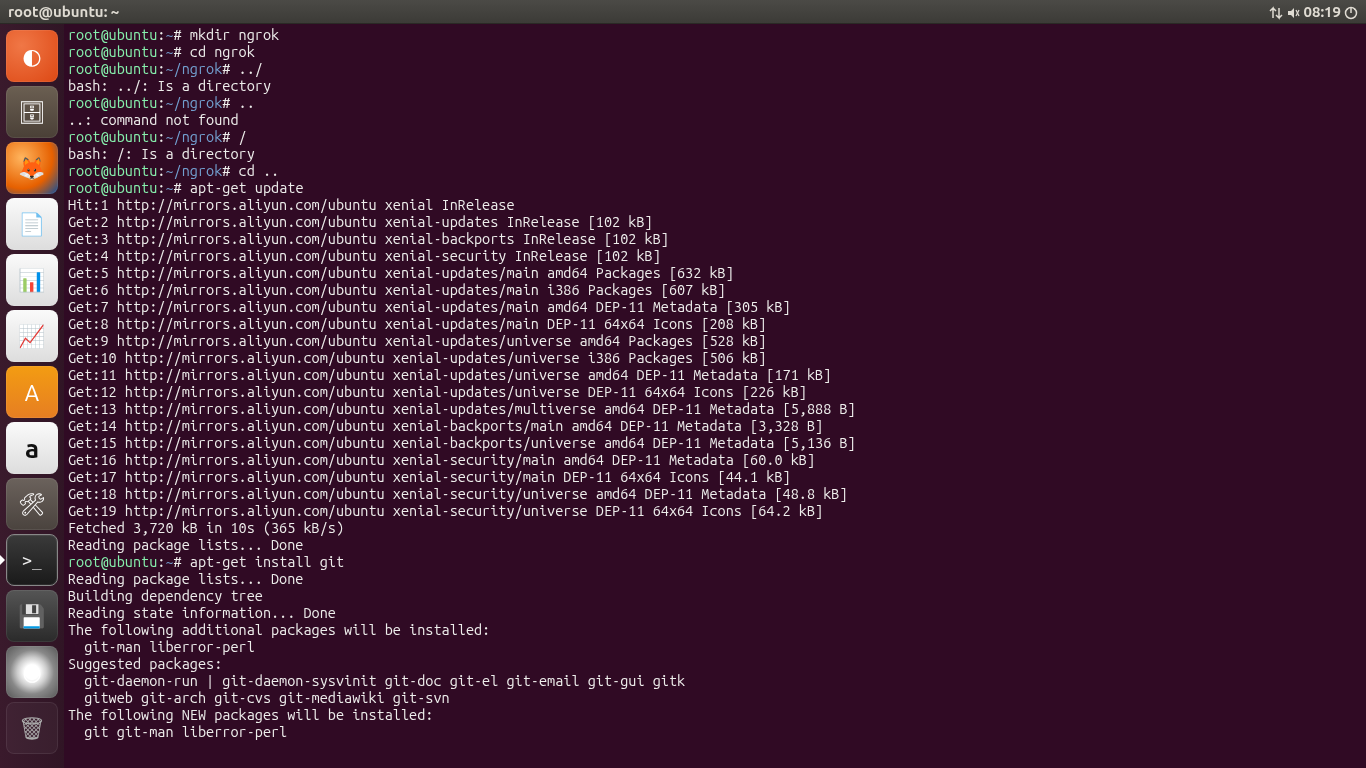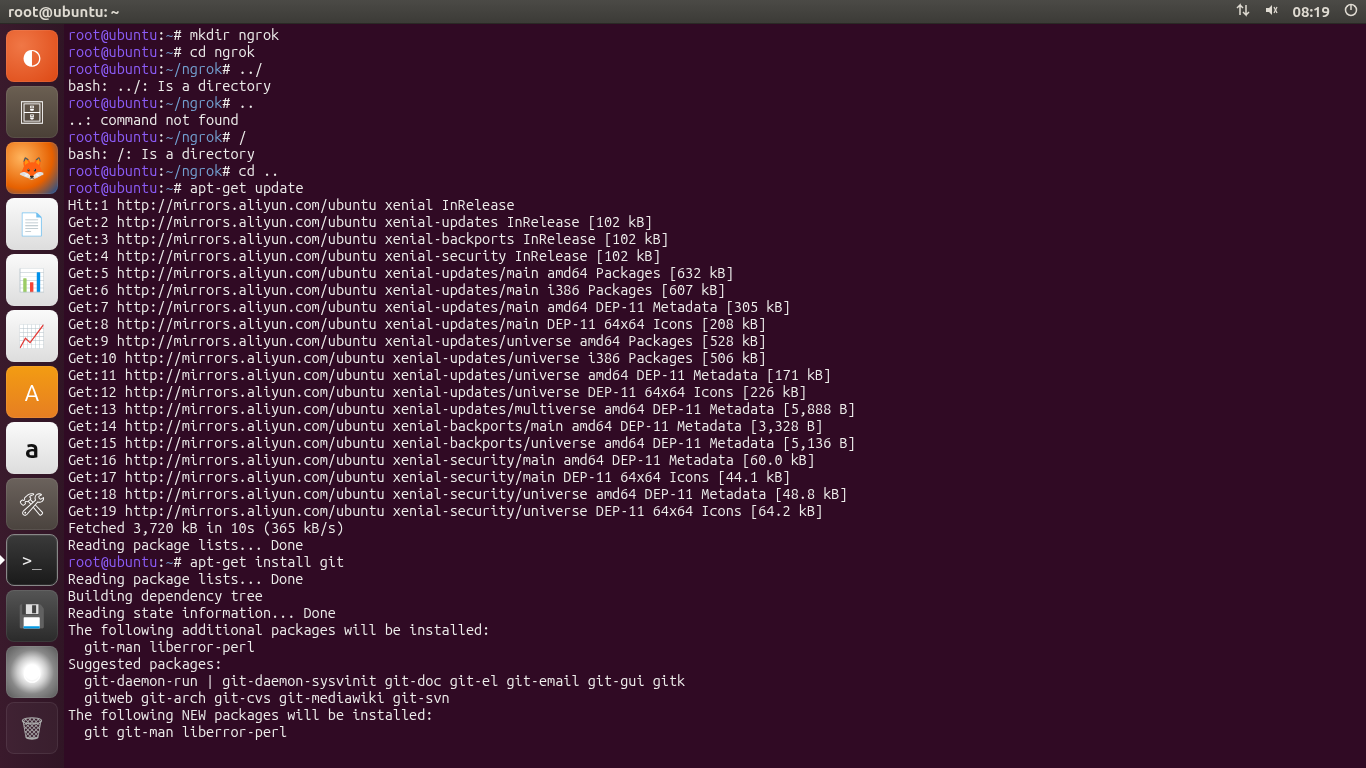--- a/index.html
+++ b/index.html
@@ -16,21 +16,21 @@
     background: linear-gradient(to bottom, #4b4a46, #3c3b37);
     color: #dfdbd2;
     display: flex;
     align-items: center;
     padding: 0 8px;
     font-size: 15px;
     font-weight: bold;
     border-bottom: 1px solid #2a2925;
   }
   .top-bar .title { flex: 1; }
-  .top-bar .tray { display: flex; align-items: flex-start; gap: 14px; }
+  .top-bar .tray { display: flex; align-items: flex-end; gap: 3px; }
   .top-bar .tray span { display: inline-flex; align-items: center; }
   .launcher {
     position: absolute;
     left: 0;
     top: 24px;
     width: 64px;
     height: calc(100% - 24px);
     background: linear-gradient(to right, #3a1a2c 0%, #301525 100%);
     display: flex;
     flex-direction: column;
@@ -75,21 +75,21 @@
     bottom: 0;
     background: #300a24;
     color: #eeeeec;
     font-family: "Ubuntu Mono","DejaVu Sans Mono",monospace;
     font-size: 14.5px;
     line-height: 17px;
     padding: 2px 4px;
     white-space: pre;
     overflow: hidden;
   }
-  .prompt-user { color: #8b5cf6; }
+  .prompt-user { color: #86efac; }
   .prompt-path { color: #729fcf; }
   .terminal-area .line { display:block; }
   svg { display:block; }
 </style>
 </head>
 <body>
 
 <div class="top-bar">
   <span class="title">root@ubuntu: ~</span>
   <div class="tray">

